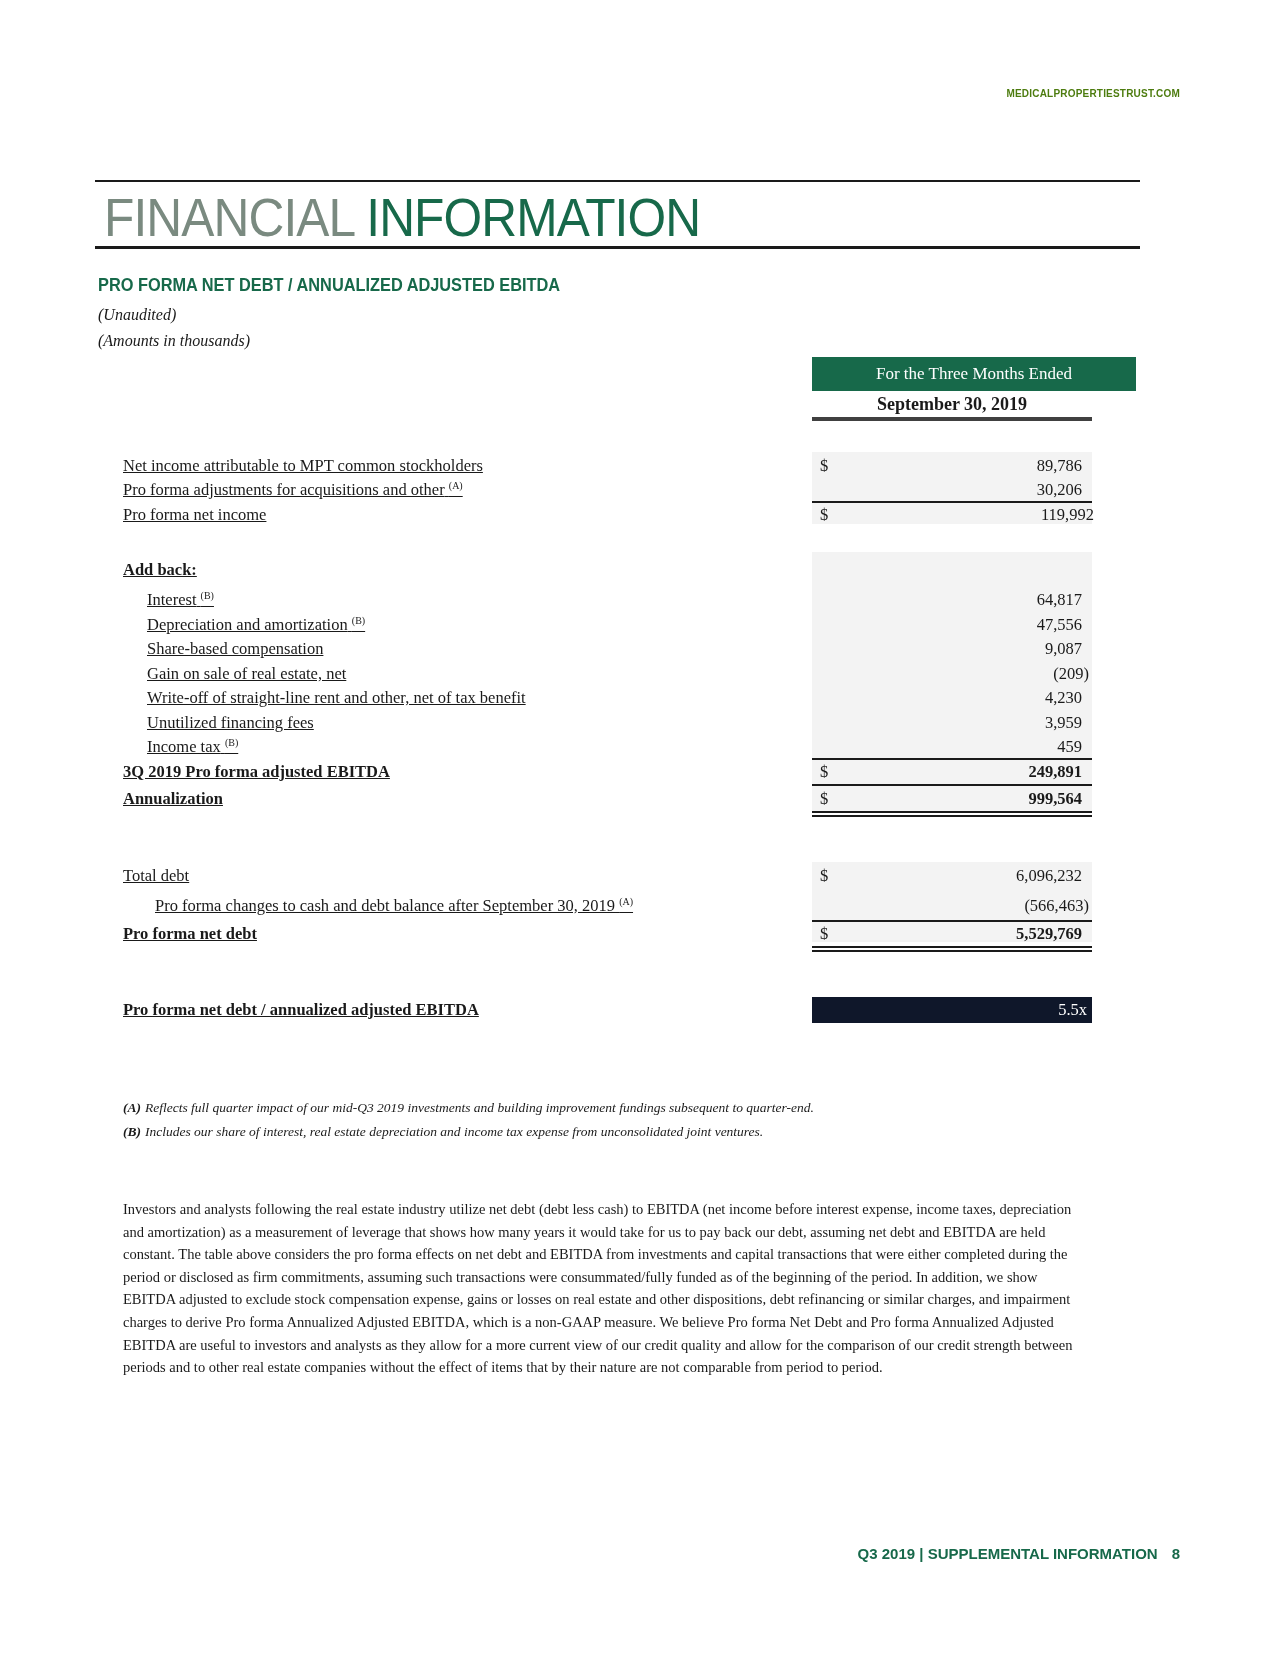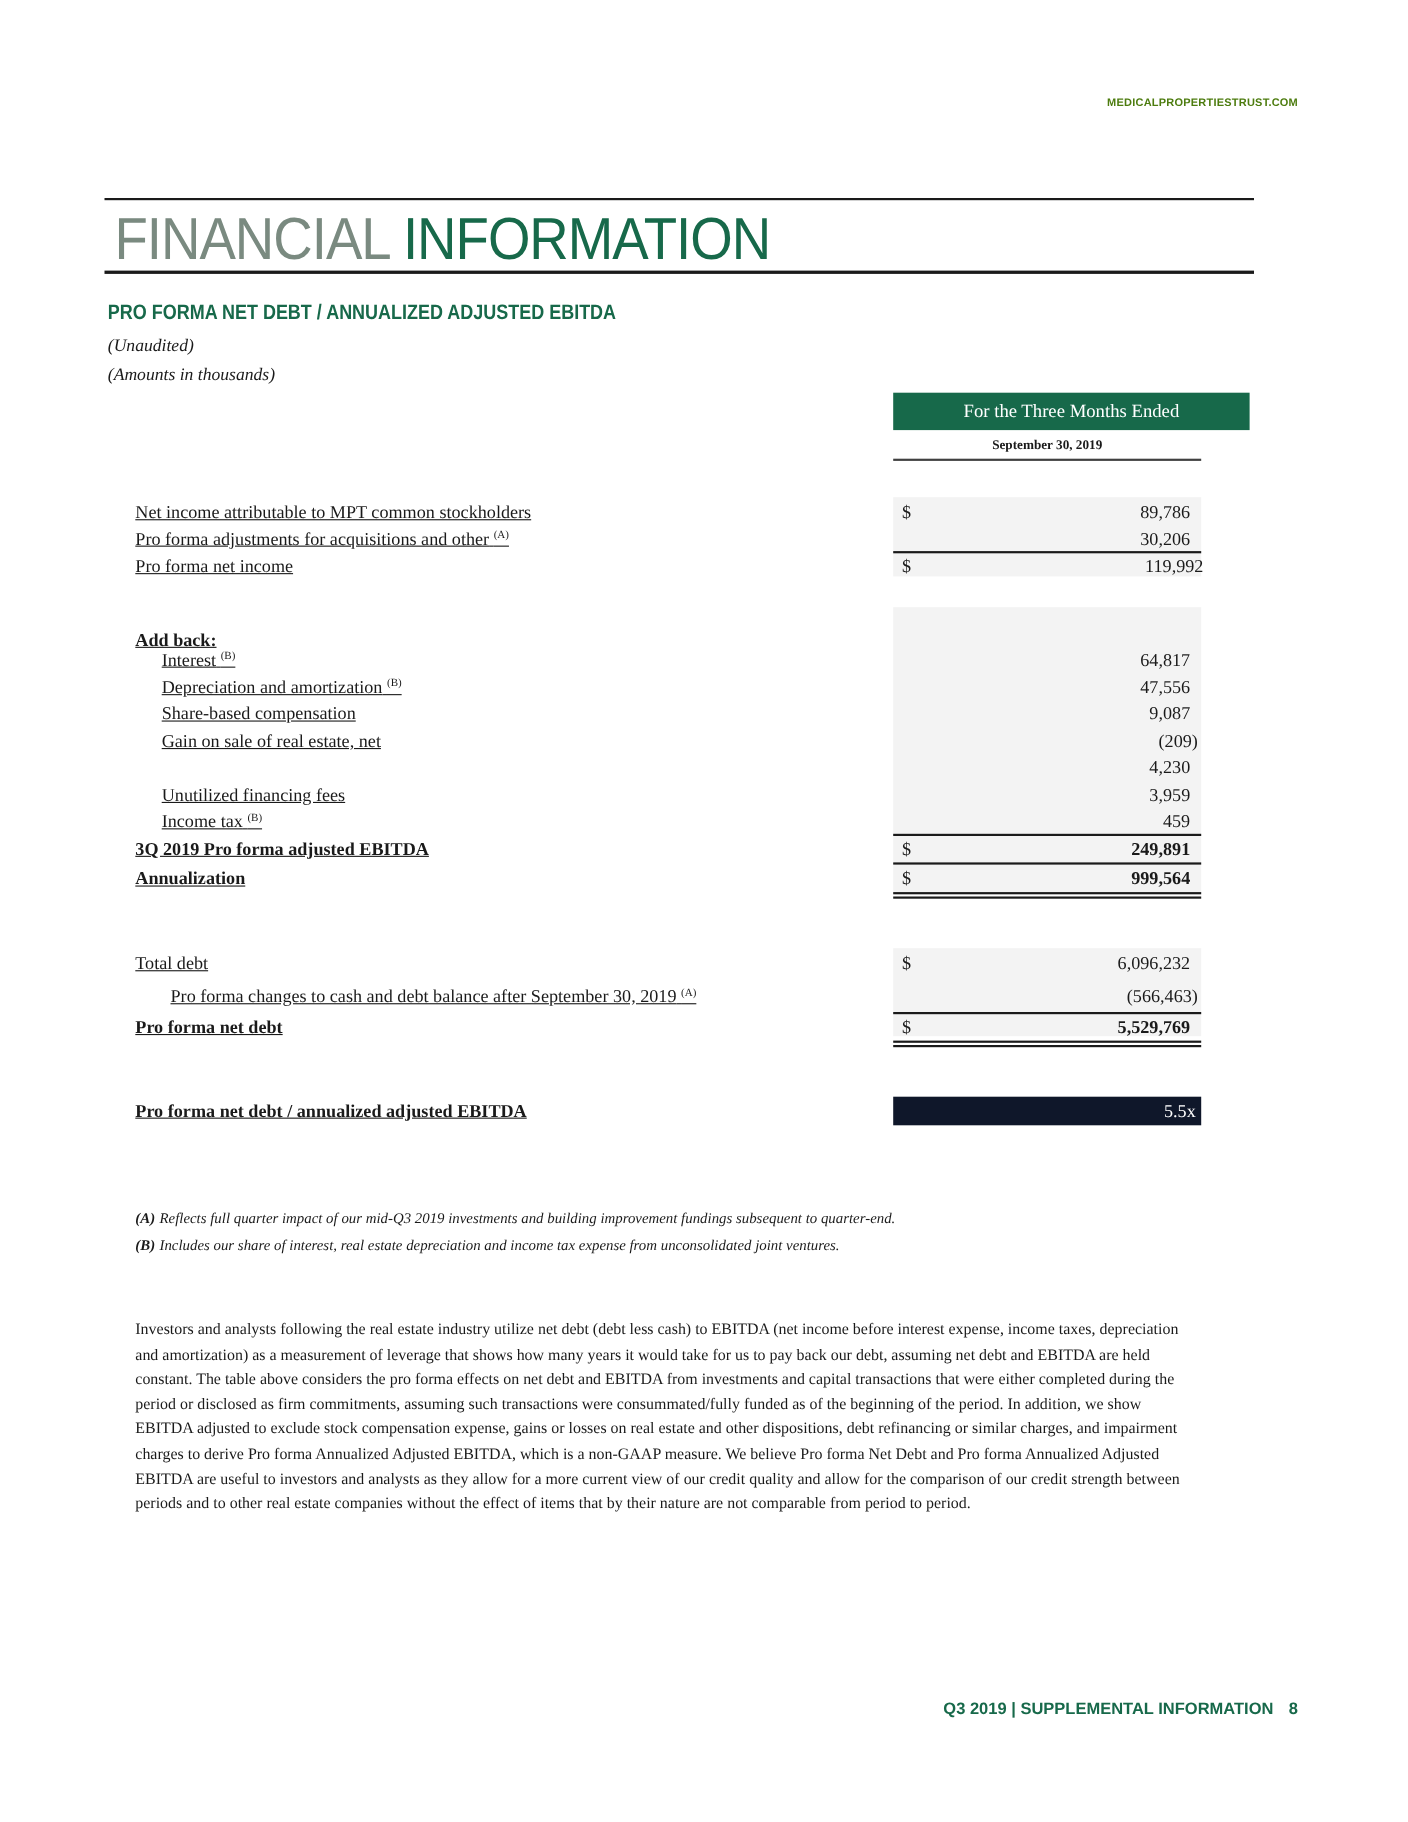--- a/index.html
+++ b/index.html
@@ -6,21 +6,21 @@
     body { width: 1280px; height: 1656px; position: relative; overflow: hidden; font-family: "Liberation Serif", serif; color: #1a1a1a; }
     .site-url { position: absolute; top: 88px; left: 880px; width: 300px; text-align: right; font-family: "Liberation Sans", sans-serif; font-weight: bold; font-size: 10px; color: #4d7c0f; letter-spacing: 0.2px; }
     .rule-top { position: absolute; top: 180px; left: 95px; width: 1045px; height: 2px; background: #1a1a1a; }
     .page-title { position: absolute; top: 186px; left: 104px; font-family: "Liberation Sans", sans-serif; font-size: 54px; letter-spacing: -1px; white-space: nowrap; transform: scaleX(0.92); transform-origin: left; }
     .page-title .t1 { color: #7a8a80; }
     .page-title .t2 { color: #17694a; }
     .rule-bottom { position: absolute; top: 246px; left: 95px; width: 1045px; height: 3px; background: #1a1a1a; }
     .section-title { position: absolute; top: 274px; left: 98px; font-family: "Liberation Sans", sans-serif; font-weight: bold; font-size: 19px; color: #17694a; white-space: nowrap; transform: scaleX(0.86); transform-origin: left; }
     .note { position: absolute; left: 98px; font-style: italic; font-size: 16px; }
     .col-header { position: absolute; top: 357px; left: 812px; width: 324px; height: 34px; background: #17694a; color: #ffffff; font-size: 17px; text-align: center; line-height: 34px; }
-    .col-date { position: absolute; top: 392px; left: 812px; width: 280px; height: 25px; text-align: center; font-weight: bold; font-size: 12px; line-height: 25px; border-bottom: 2px solid #404040; }
+    .col-date { position: absolute; top: 392px; left: 812px; width: 280px; height: 25px; text-align: center; font-weight: bold; font-size: 18px; line-height: 25px; border-bottom: 4px solid #404040; }
     .shade { position: absolute; left: 812px; width: 280px; background: #f3f3f3; }
     .row { position: absolute; left: 0; width: 1280px; height: 24px; font-size: 16.5px; line-height: 24px; }
     .row .lbl { position: absolute; left: 123px; white-space: nowrap; text-decoration: underline; }
     .row .lbl.indent { left: 147px; }
     .row .lbl.indent2 { left: 155px; }
     .row .lbl.bold, .row .val.bold { font-weight: bold; }
     .row .cur { position: absolute; left: 820px; }
     .row .val { position: absolute; right: 198px; text-align: left; white-space: nowrap; }
     .row .val.paren { right: 191px; }
     .row sup { font-size: 10px; vertical-align: 6px; line-height: 0; }
@@ -65,40 +65,41 @@
     <span class="lbl"><span>Pro forma adjustments for acquisitions and other</span> <sup>(A)</sup></span>
     <span class="val">30,206</span>
   </div>
   <div class="line" style="top:501px;"></div>
   <div class="row" style="top:503px;padding-left:12px;">
     <span class="lbl">Pro forma net income</span>
     <span class="cur">$</span>
     <span class="val">119,992</span>
   </div>
 
-  <div class="row" style="top:570px;">
+  <div class="row" style="top:558px;">
     <span class="lbl bold">Add back:</span>
   </div>
   <div class="row" style="top:588px;">
     <span class="lbl indent"><span>Interest</span> <sup>(B)</sup></span>
     <span class="val">64,817</span>
   </div>
   <div class="row" style="top:613px;">
     <span class="lbl indent"><span>Depreciation and amortization</span> <sup>(B)</sup></span>
     <span class="val">47,556</span>
   </div>
   <div class="row" style="top:637px;">
     <span class="lbl indent">Share-based compensation</span>
     <span class="val">9,087</span>
   </div>
   <div class="row" style="top:662px;">
     <span class="lbl indent">Gain on sale of real estate, net</span>
     <span class="val paren">(209)</span>
   </div>
   <div class="row" style="top:686px;">
+    <span class="lbl indent">Write-off of straight-line rent and other, net of tax benefit</span>
     <span class="val">4,230</span>
   </div>
   <div class="row" style="top:711px;">
     <span class="lbl indent">Unutilized financing fees</span>
     <span class="val">3,959</span>
   </div>
   <div class="row" style="top:735px;">
     <span class="lbl indent"><span>Income tax</span> <sup>(B)</sup></span>
     <span class="val">459</span>
   </div>

